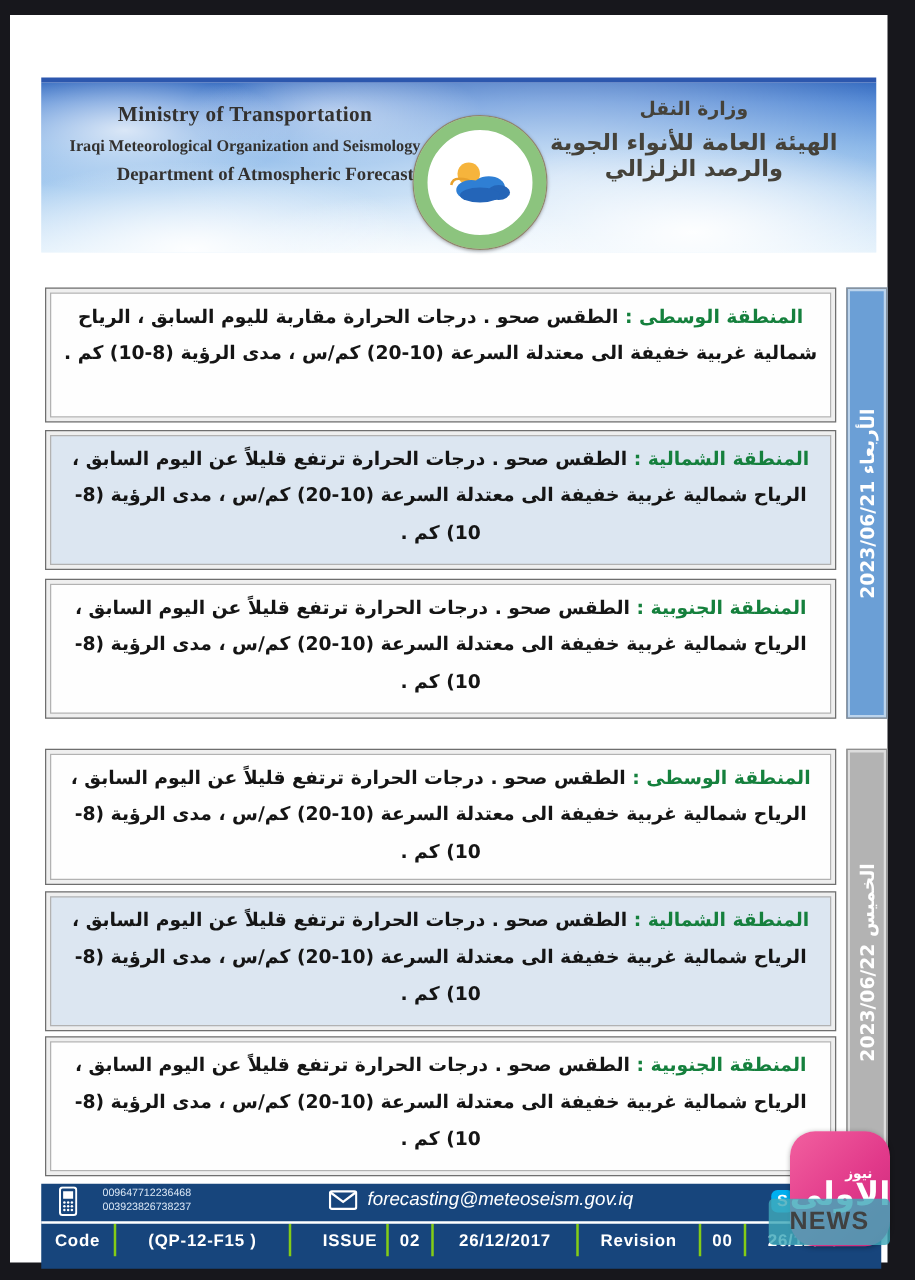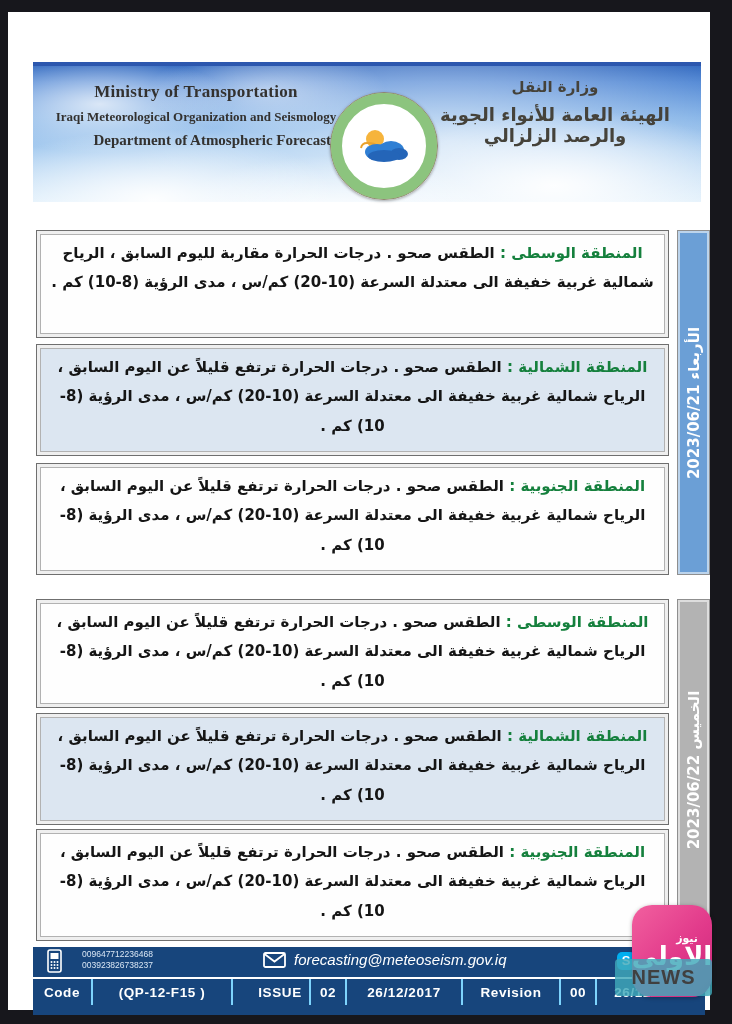--- a/index.html
+++ b/index.html
@@ -102,21 +102,21 @@
   .skype-text{font-size:13px;font-family:"Liberation Sans",sans-serif;}
   .code-row{
     display:flex;height:26px;align-items:stretch;
     font-family:"Liberation Sans",sans-serif;font-weight:700;font-size:13.5px;
     letter-spacing:.6px;
   }
   .code-cell{
     display:flex;align-items:center;justify-content:center;
     white-space:nowrap;overflow:hidden;box-sizing:border-box;
   }
-  .code-cell + .code-cell{border-left:2px solid #7dd3fc;}
+  .code-cell + .code-cell{border-left:2px solid #84cc16;}
   .cw1{width:58px;}.cw2{width:140px;}.cw3{width:78px;padding-left:18px;}.cw4{width:36px;}
   .cw5{width:116px;}.cw6{width:98px;}.cw7{width:36px;}.cw8{flex:1;}
   
   .wm-square{
     position:absolute;left:624px;top:893px;width:80px;height:92px;border-radius:20px;
     background:linear-gradient(135deg,#f2609f 0%,#e1398a 55%,#c92779 100%);
     z-index:60;display:flex;flex-direction:column;align-items:center;justify-content:center;
     color:#fff;box-shadow:0 1px 4px rgba(0,0,0,.3);
   }
   .wm-small{font-size:11px;font-weight:700;direction:rtl;margin-bottom:-4px;align-self:flex-end;margin-right:14px;}

